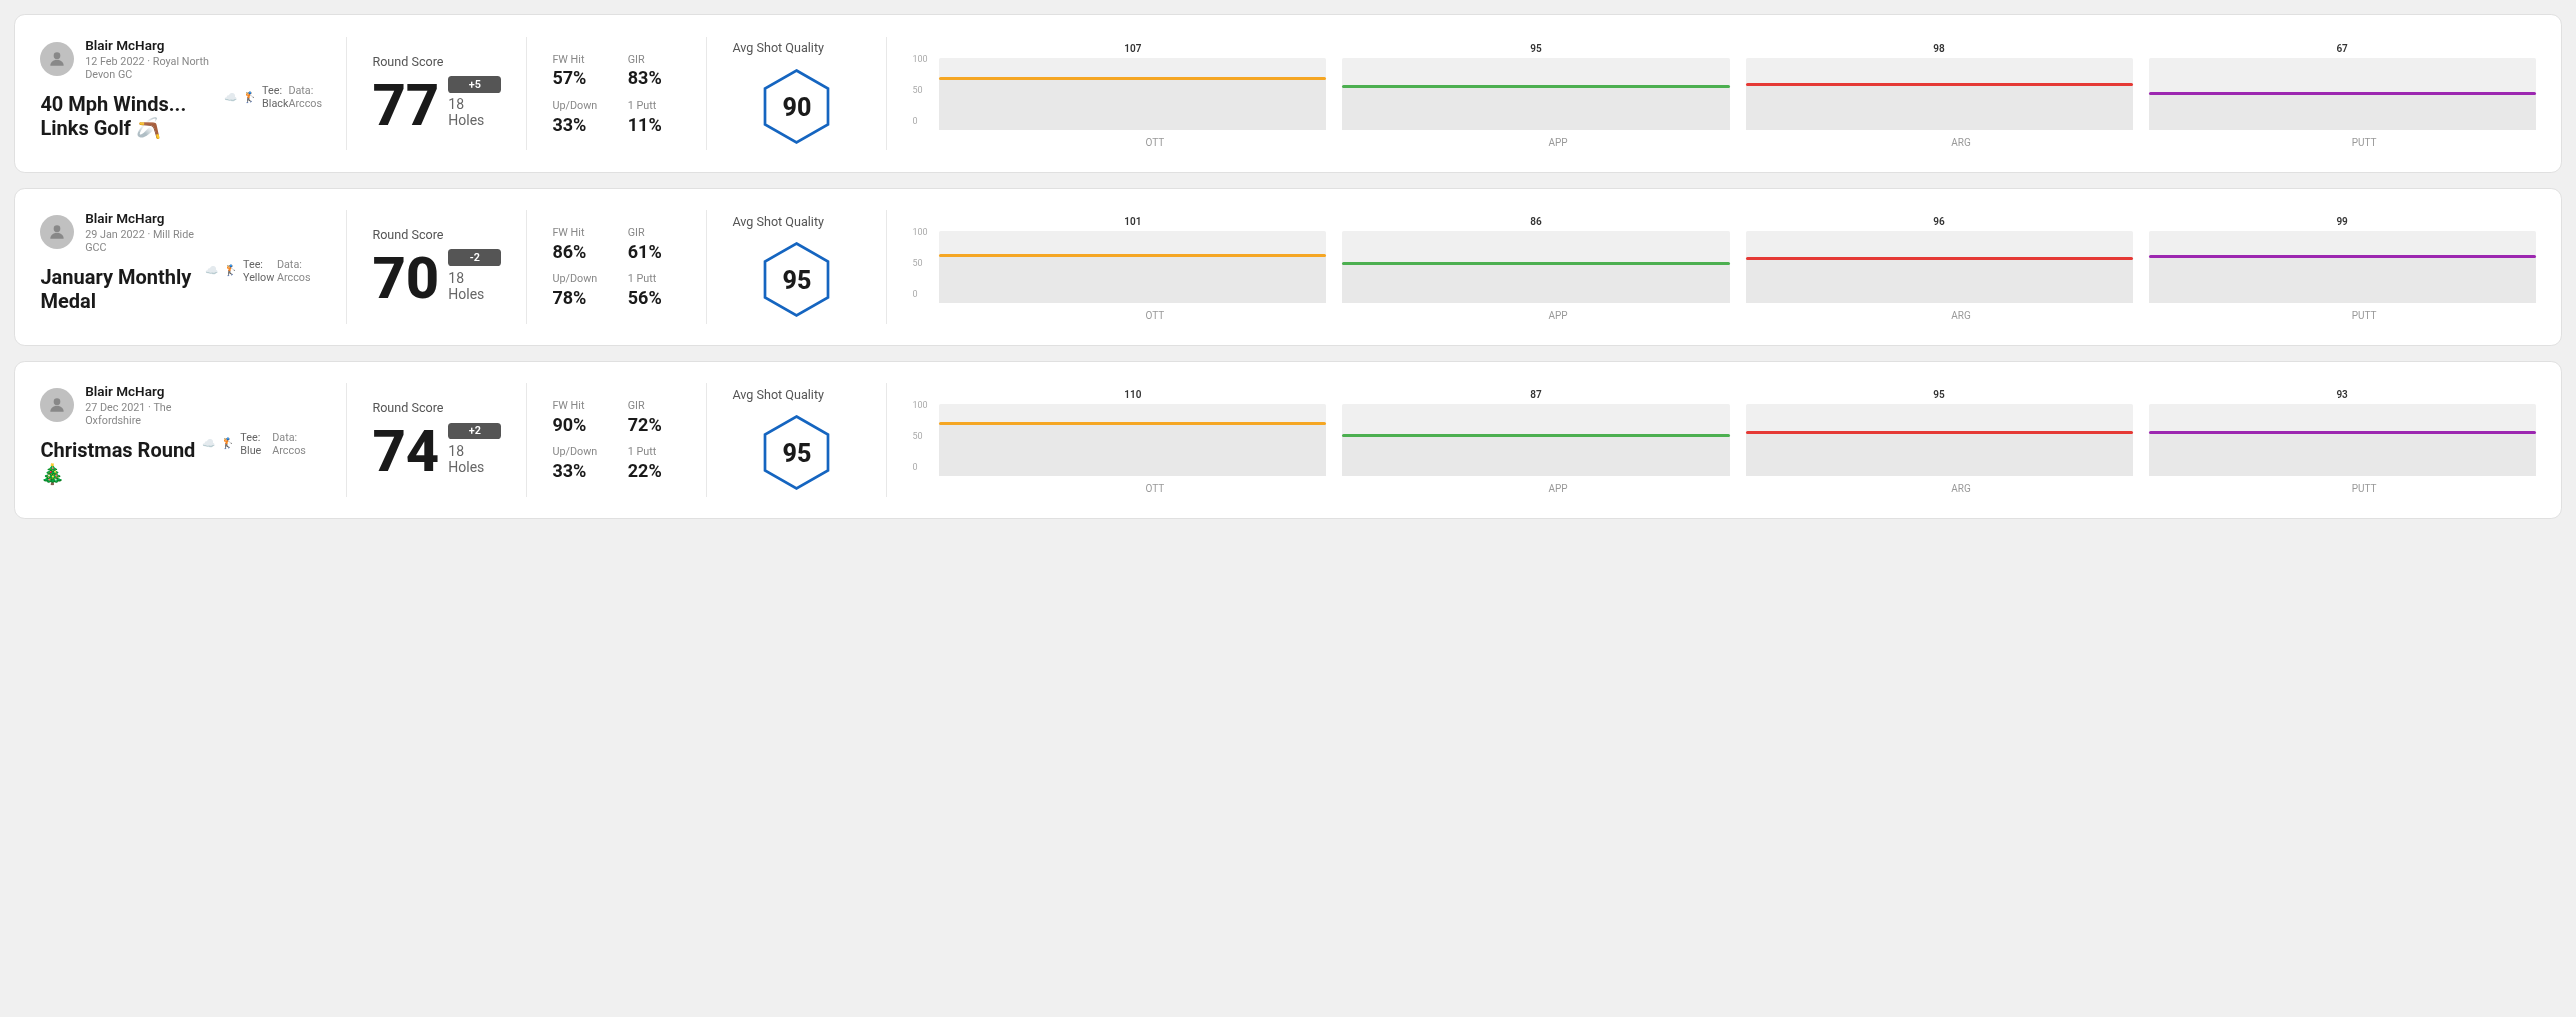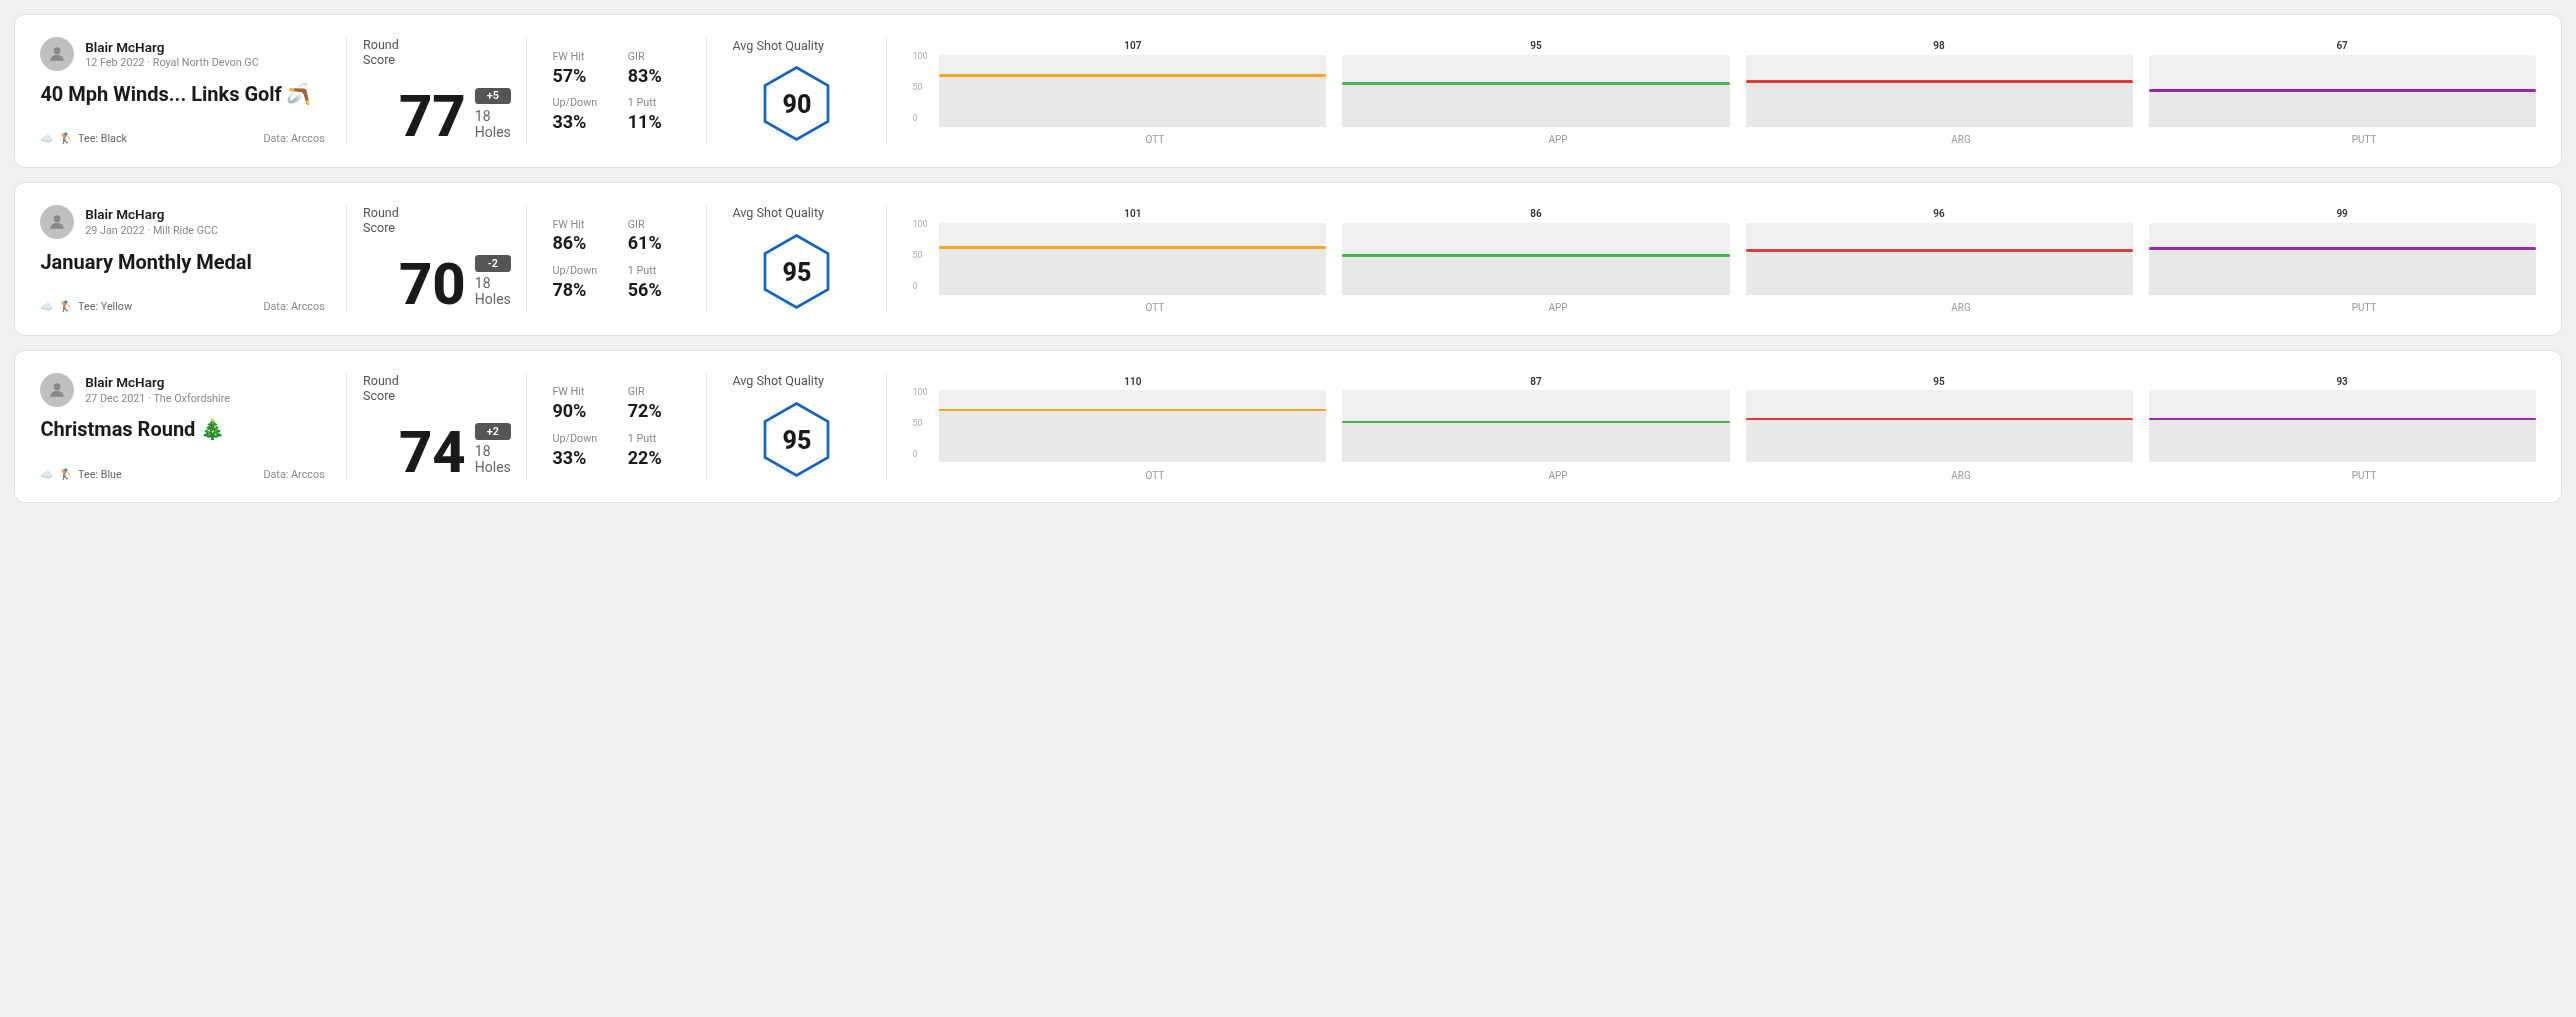--- a/index.html
+++ b/index.html
@@ -16,21 +16,20 @@
       margin-bottom: 14.4px;
       display: flex;
       align-items: stretch;
       padding: 21.7px 25px;
       gap: 0;
     }
     .left-section {
       width: 307px;
       min-width: 307px;
       display: flex;
-      flex-direction: column;
       justify-content: space-between;
       padding-right: 21.7px;
       border-right: 0.9px solid #e8e8e8;
     }
     .user-info {
       display: flex;
       align-items: center;
       gap: 10.8px;
       margin-bottom: 10.8px;
     }
@@ -81,21 +80,21 @@
     }
     .data-source {
       font-size: 10.8px;
       color: #888;
     }
     .middle-section {
       width: 180px;
       min-width: 180px;
       padding: 0 25px;
       display: flex;
-      flex-direction: row;
+      flex-direction: column;
       justify-content: center;
       border-right: 0.9px solid #e8e8e8;
     }
     .round-score-label {
       font-size: 12.6px;
       color: #555;
       margin-bottom: 7.2px;
     }
     .score-row {
       display: flex;

